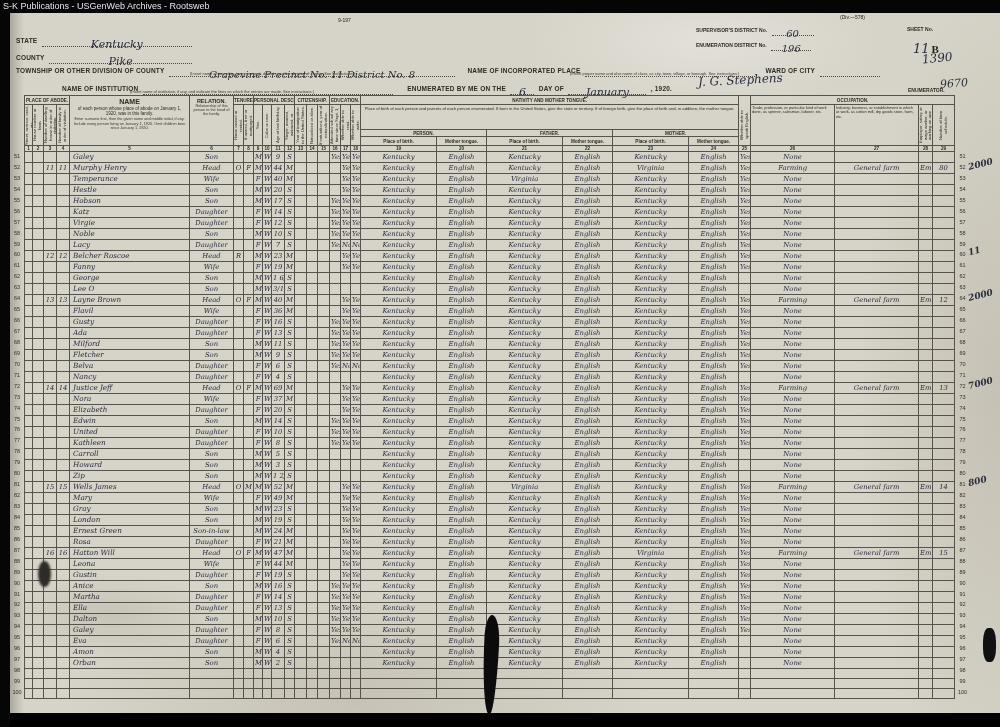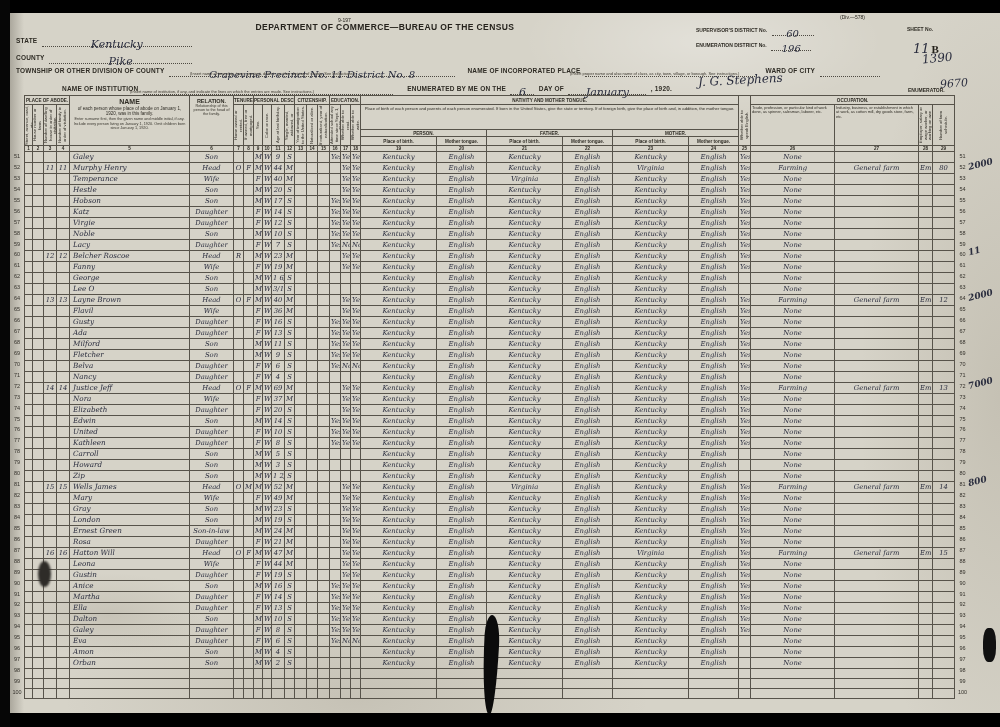--- a/index.html
+++ b/index.html
@@ -57,26 +57,28 @@
   .sheetval .sl{font-style:normal;font-weight:bold;font-family:"Liberation Serif",serif;font-size:11px;margin-left:2px;color:#24211b;}
   .blot{position:absolute;background:#0b0b0b;z-index:10;}
   .blot1{left:473px;top:602px;width:15px;height:100px;border-radius:45% 55% 40% 60%/20% 30% 70% 80%;transform:rotate(3deg);}
   .blot2{left:28px;top:548px;width:13px;height:26px;background:#2e2c28;border-radius:50%;filter:blur(1px);}
   .blot3{left:973px;top:615px;width:13px;height:34px;background:#111;border-radius:40%;filter:blur(.5px);}
 </style>
 </head>
 <body>
 
 <div class="page">
+  <div class="topbar">
+    <span>S-K Publications - USGenWeb Archives - Rootsweb</span>
+  </div>
   <div class="leftbar"></div>
 
   <div class="scan">
 
     <div class="fl" style="left:328px;top:4px;font-size:5px;">9-197</div>
-    <div class="fl dept" style="left:130px;top:9px;width:490px;">DEPARTMENT OF COMMERCE—BUREAU OF THE CENSUS</div>
     <div class="fl" style="left:830px;top:1px;font-size:5px;">(Div.—578)</div>
 
     <div class="fl" style="left:686px;top:5px;">
       <span class="plbl-sm">SUPERVISOR'S DISTRICT No.</span>
       <span class="uline" style="width:42px;"><span class="hw hw10">60</span></span>
     </div>
     <div class="fl sheetline">
       <span class="plbl-sm">SHEET No.</span>
     </div>
     <div class="fl sheetval hw">

